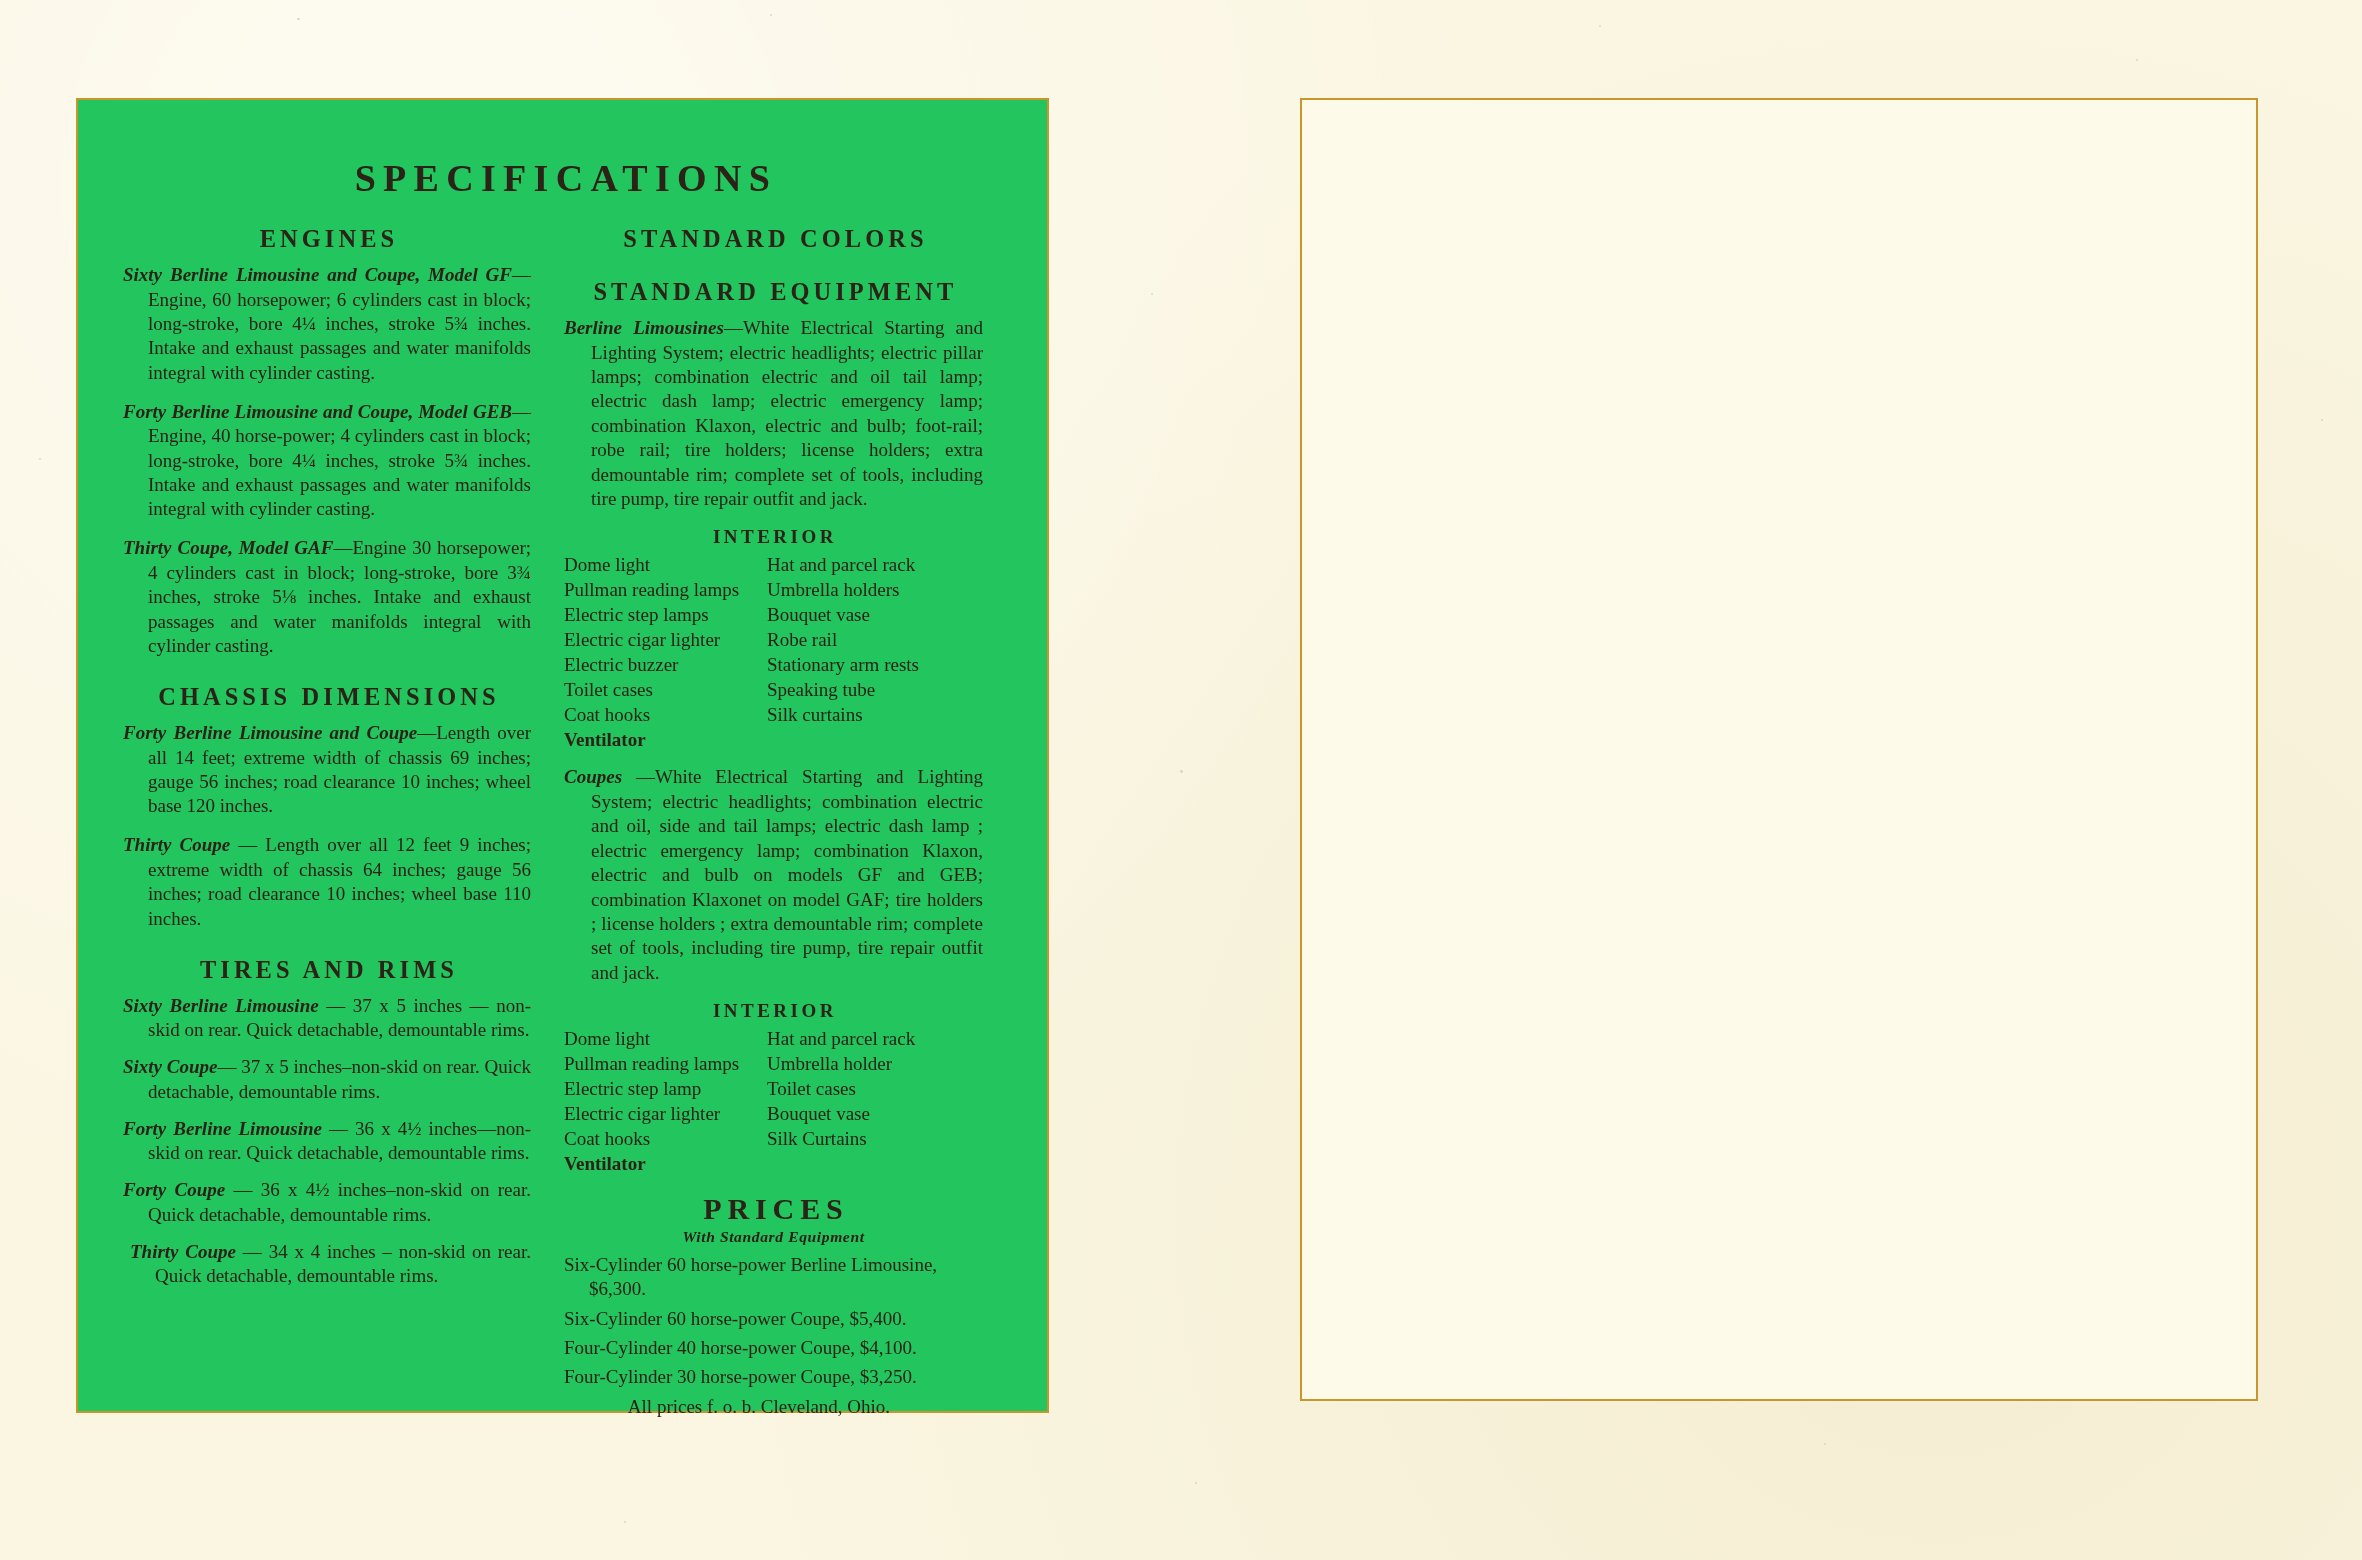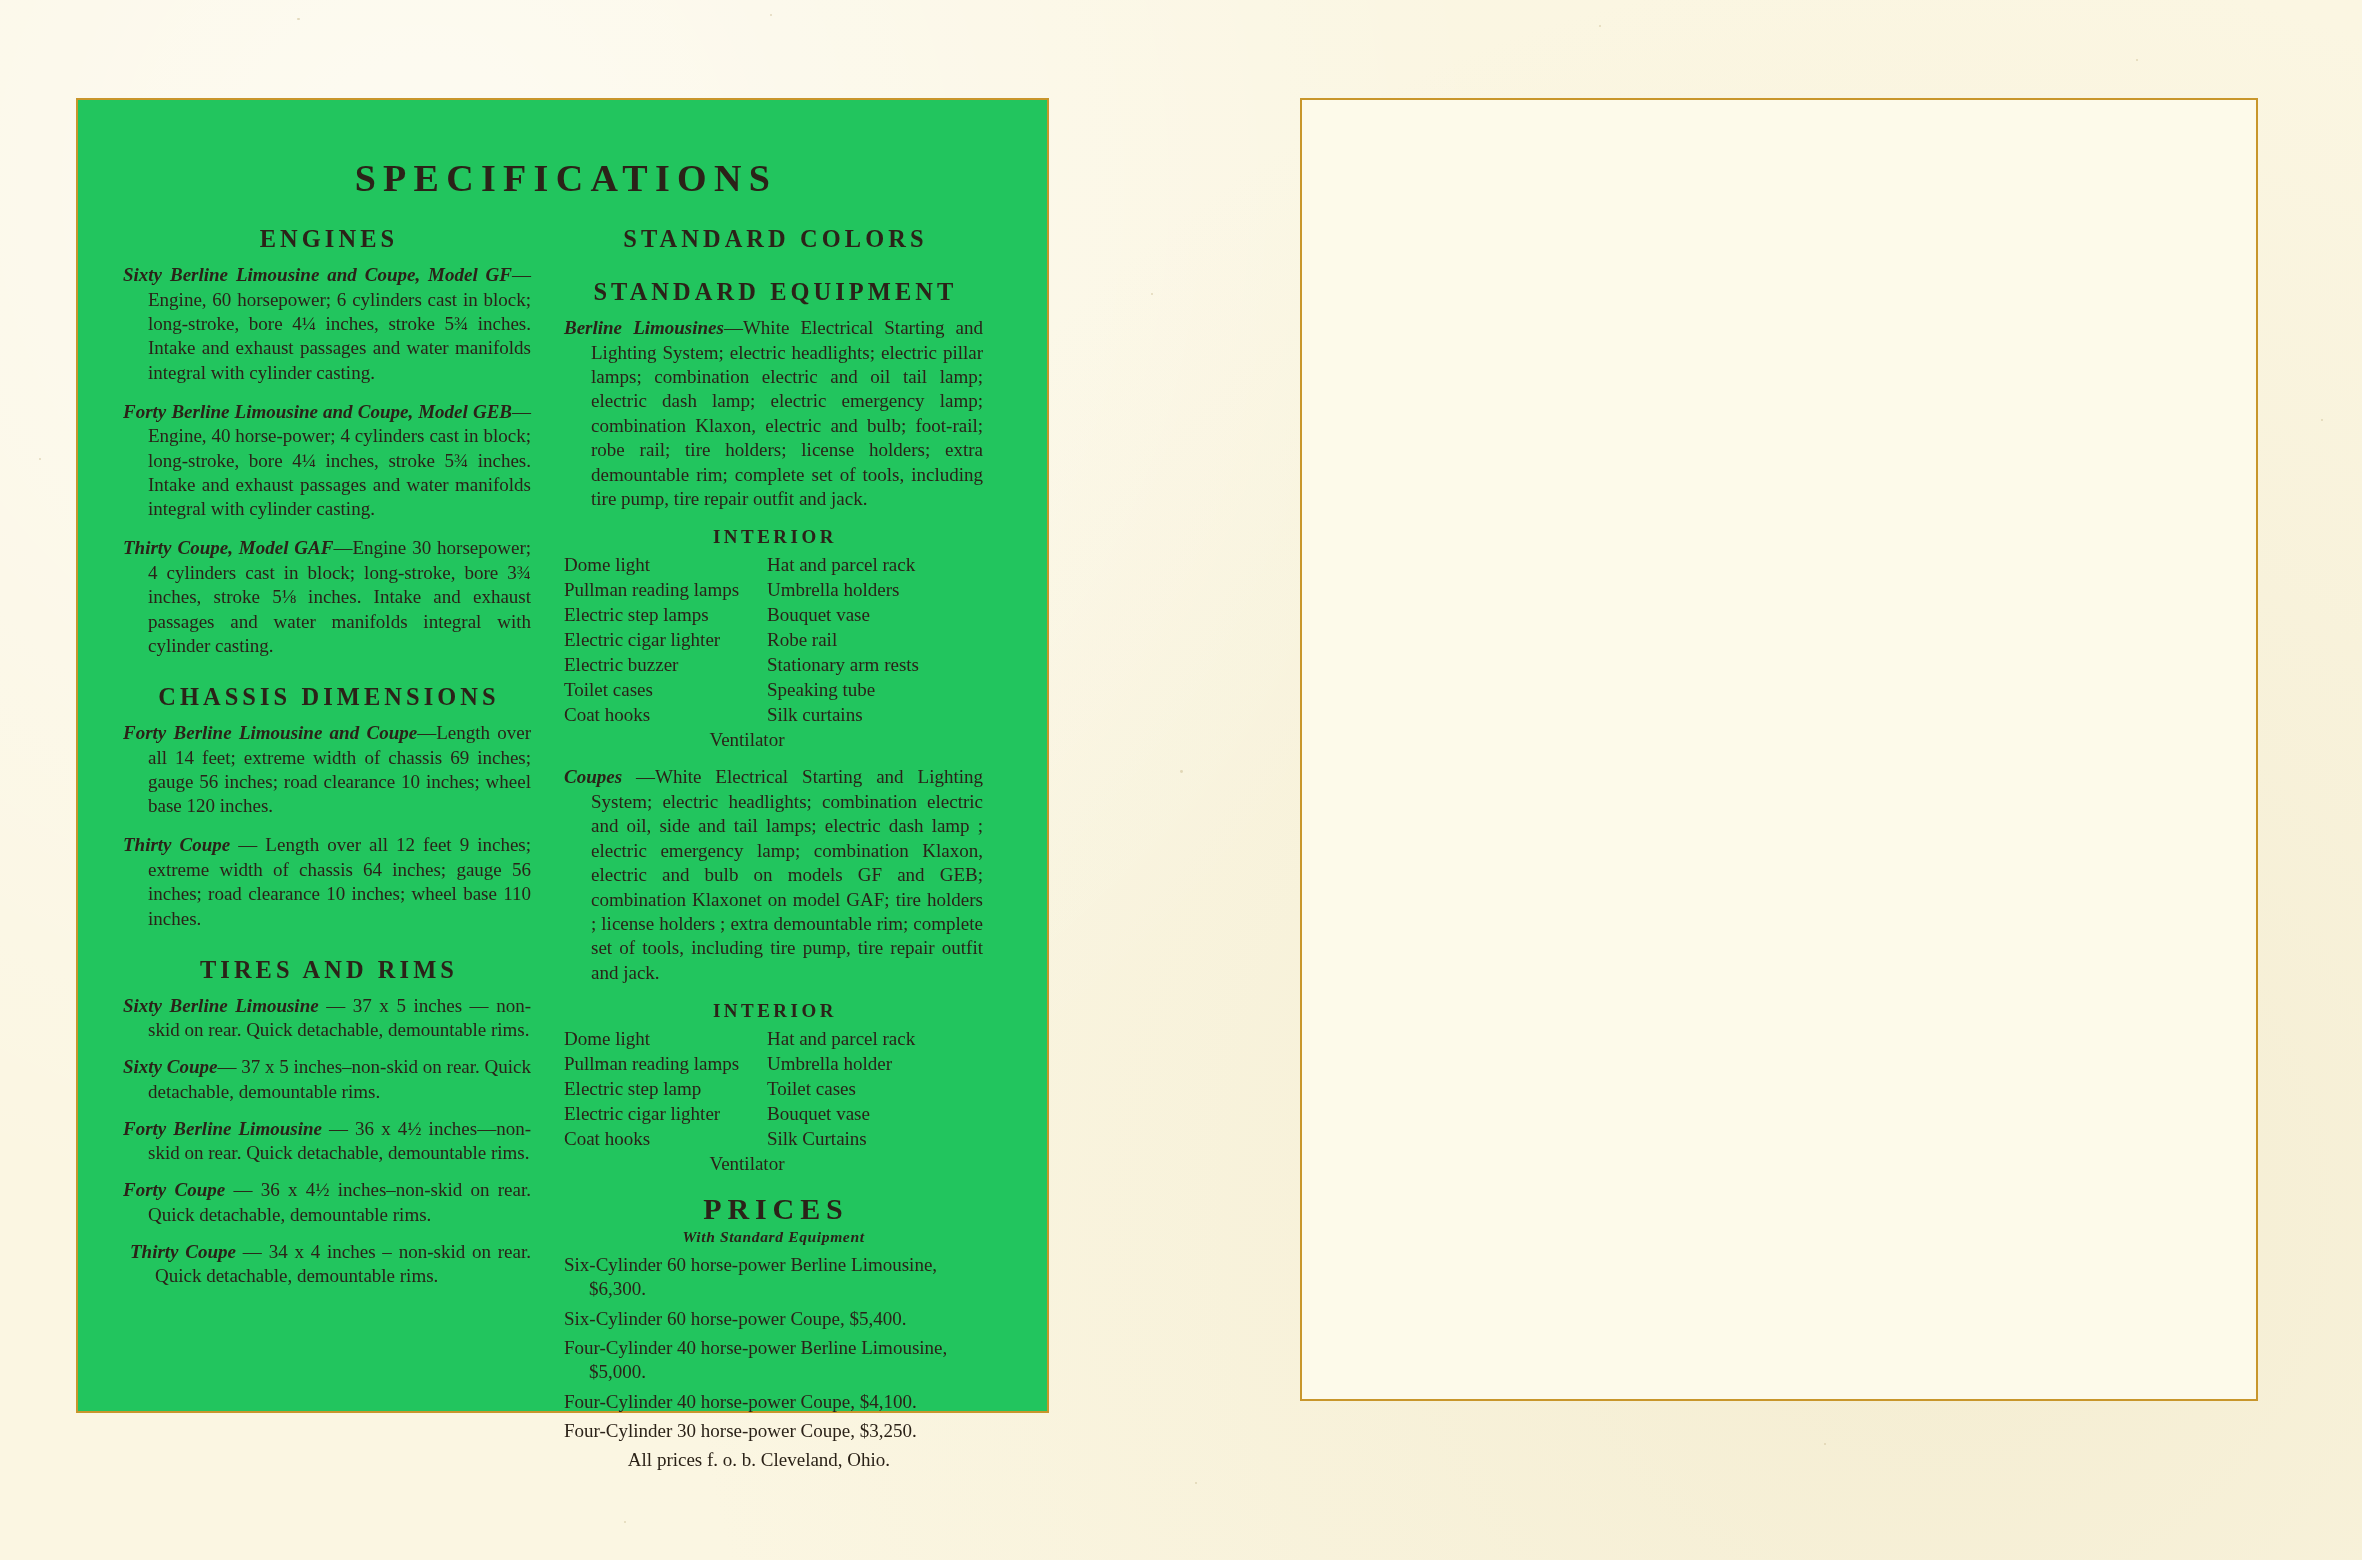--- a/index.html
+++ b/index.html
@@ -143,24 +143,24 @@
   .int-list {
     display: flex;
     font-size: 19px;
     line-height: 1.315;
     margin: 0;
   }
   .int-col-a { width: 203px; }
   .int-col-b { flex: 1; }
   .int-list div { white-space: nowrap; }
   .int-center {
-    text-align: center;
     font-size: 19px;
     line-height: 1.315;
     padding-right: 53px;
+    font-weight: bold;
   }
 
   
   .price-line {
     font-size: 19px;
     line-height: 1.285;
     margin: 0 0 4.9px 0;
     padding-left: 25px;
     text-indent: -25px;
   }
@@ -301,21 +301,20 @@
               <div>Silk Curtains</div>
             </div>
           </div>
           <div class="int-center">Ventilator</div>
 
           <div class="price-head">PRICES</div>
           <div class="price-sub">With Standard Equipment</div>
 
           <p class="price-line">Six-Cylinder 60 horse-power Berline Limousine, $6,300.</p>
           <p class="price-line">Six-Cylinder  60  horse-power Coupe, $5,400.</p>
-          <p class="price-line">Four-Cylinder 40 horse-power Berline Limousine, $5,000.</p>
           <p class="price-line">Four-Cylinder 40 horse-power Coupe, $4,100.</p>
           <p class="price-line">Four-Cylinder 30 horse-power Coupe, $3,250.</p>
           <div class="price-foot">All prices f. o. b. Cleveland, Ohio.</div>
 
         </div>
       </div>
     </div>
   </div>
 
   <div class="page page-right"></div>

